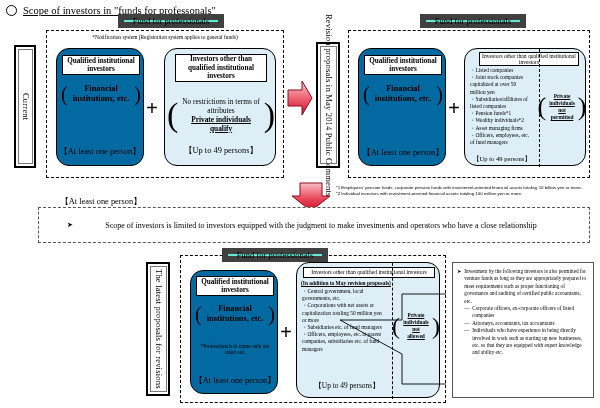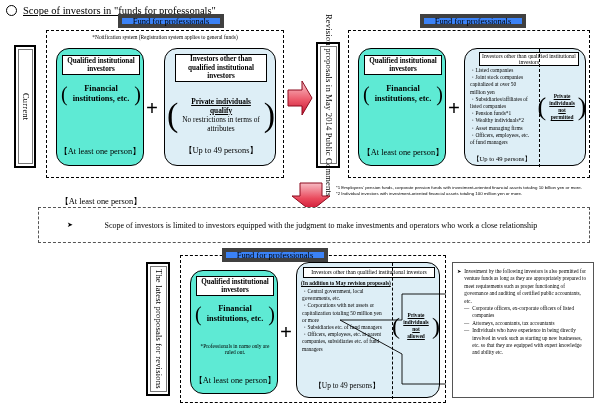--- a/index.html
+++ b/index.html
@@ -17,25 +17,25 @@
 
   
   .vlabel{border:2.2px solid #000;background:#fff;display:flex;align-items:center;justify-content:center;}
   .vlabel .inner{border:1px solid #777;width:calc(100% - 5px);height:calc(100% - 6px);display:flex;align-items:center;justify-content:center;}
   .vlabel span{writing-mode:vertical-rl;font-size:8.5px;letter-spacing:.2px;white-space:nowrap;text-align:center;line-height:11px;}
 
   
   .dashframe{border:1.8px dashed #000;}
 
   
-  .capbox{border:4px solid #404040;background:#3b82f6;display:flex;align-items:center;justify-content:center;font-size:8.5px;z-index:5;white-space:nowrap;}
+  .capbox{border:6px solid #404040;background:#5eead4;display:flex;align-items:center;justify-content:center;font-size:8.5px;z-index:5;white-space:nowrap;}
 
   
   .rbox{border:1.6px solid #000;border-radius:13px;}
-  .blue-dark{background:#5eead4;}
+  .blue-dark{background:#0369a1;}
   .blue-light{background:#ddeef6;}
 
   .hdrbox{border:1.1px solid #000;background:#fff;font-size:7.2px;font-weight:bold;text-align:center;line-height:8.5px;display:flex;align-items:center;justify-content:center;padding:1px 2px;}
   .hdrbox.thin{font-weight:normal;font-size:5.6px;line-height:6.5px;}
 
   .plus{font-size:21px;font-weight:bold;line-height:1;}
 
   .brk{display:flex;align-items:center;justify-content:center;gap:3px;}
   .brk .b{font-size:20px;line-height:1;font-weight:300;}
   .brk .bt{font-size:8.4px;font-weight:bold;text-align:center;line-height:10px;}
@@ -94,22 +94,22 @@
 </div>
 <div class="abs bottomnum" style="left:58px;top:146px;width:84px;">【At least one person】</div>
 
 <div class="abs plus" style="left:146px;top:98px;">+</div>
 
 <div class="abs rbox blue-light" style="left:164px;top:48px;width:112px;height:118px;">
   <div class="abs hdrbox" style="left:10px;top:5px;width:92px;height:28px;">Investors other than qualified institutional investors</div>
   <div class="abs brk" style="left:2px;top:41px;width:108px;height:50px;">
     <span class="b" style="font-size:34px;">(</span>
     <div style="width:84px;">
+      <div class="centertxt">No restrictions in terms of attributes</div>
       <div class="centertxt underline" style="font-weight:bold;">Private individuals qualify</div>
-      <div class="centertxt">No restrictions in terms of attributes</div>
     </div>
     <span class="b" style="font-size:34px;">)</span>
   </div>
   <div class="abs bottomnum" style="left:0;top:96px;width:112px;">【Up to 49 persons】</div>
 </div>
 
 <svg class="abs" style="left:286px;top:78px;" width="28" height="40">
   <defs>
       <linearGradient id="ag1" x1="0" y1="0" x2="0" y2="1">
     <stop offset="0%" stop-color="#f9c9cf"></stop>
@@ -177,21 +177,21 @@
   <polygon points="10,1 32,1 32,14 40,14 21,29 2,14 10,14" fill="url(#ag2)" stroke="#8d0b1e" stroke-width="1"></polygon>
 </svg>
 <div class="abs" style="left:336px;top:185px;width:264px;">
   <div class="fnote">*1 Employees' pension funds, corporate pension funds with investment-oriented financial assets totaling 10 billion yen or more.</div>
   <div class="fnote">*2 Individual investors with investment-oriented financial assets totaling 100 million yen or more.</div>
 </div>
 
 <div class="abs" id="scopebanner" style="left:38px;top:207px;width:552px;height:36px;display:flex;align-items:center;">
   <div class="arw" style="margin-left:28px;margin-right:10px;align-self:center;">➤</div>
   <div style="flex:1;padding-right:30px;">
-    <div class="t">Scope of investors is limited  to investors equipped with the judgment to make  investments and operators who work a close relationship</div>
+    <div class="t">Scope of investors is limited  to investors equipped with the judgment to make  investments and operators who have a close relationship</div>
   </div>
 </div>
 
 <div class="abs vlabel" style="left:146px;top:262px;width:24px;height:134px;">
   <div class="inner">
       <span>The latest proposals for revisions</span>
     </div>
 </div>
 
 <div class="abs dashframe" style="left:180px;top:255px;width:266px;height:148px;"></div>

